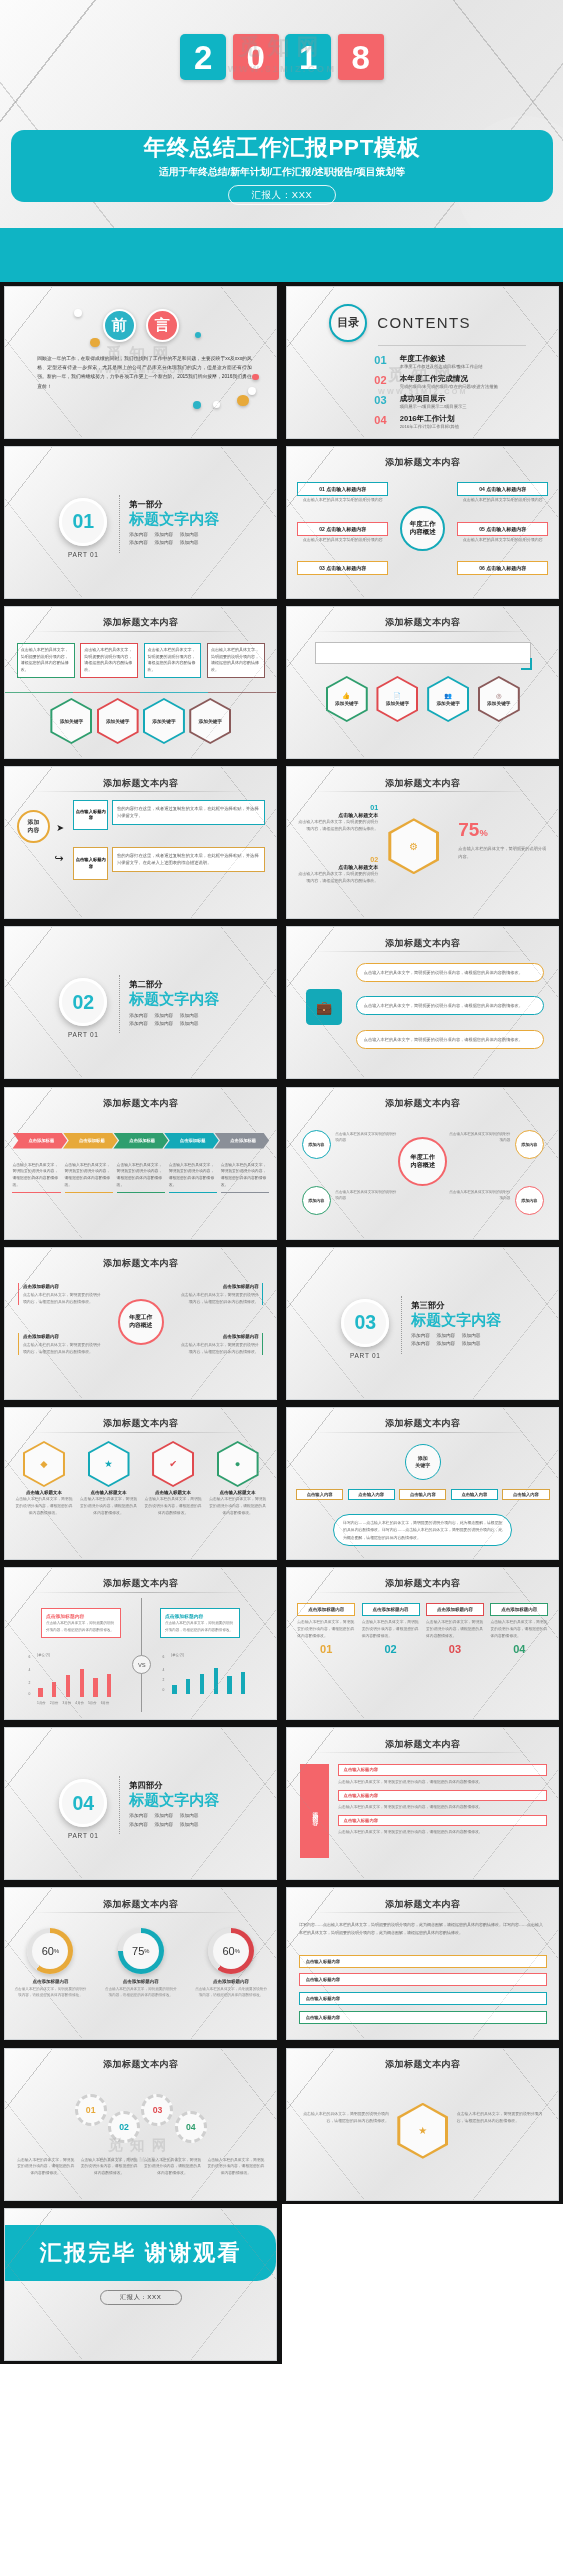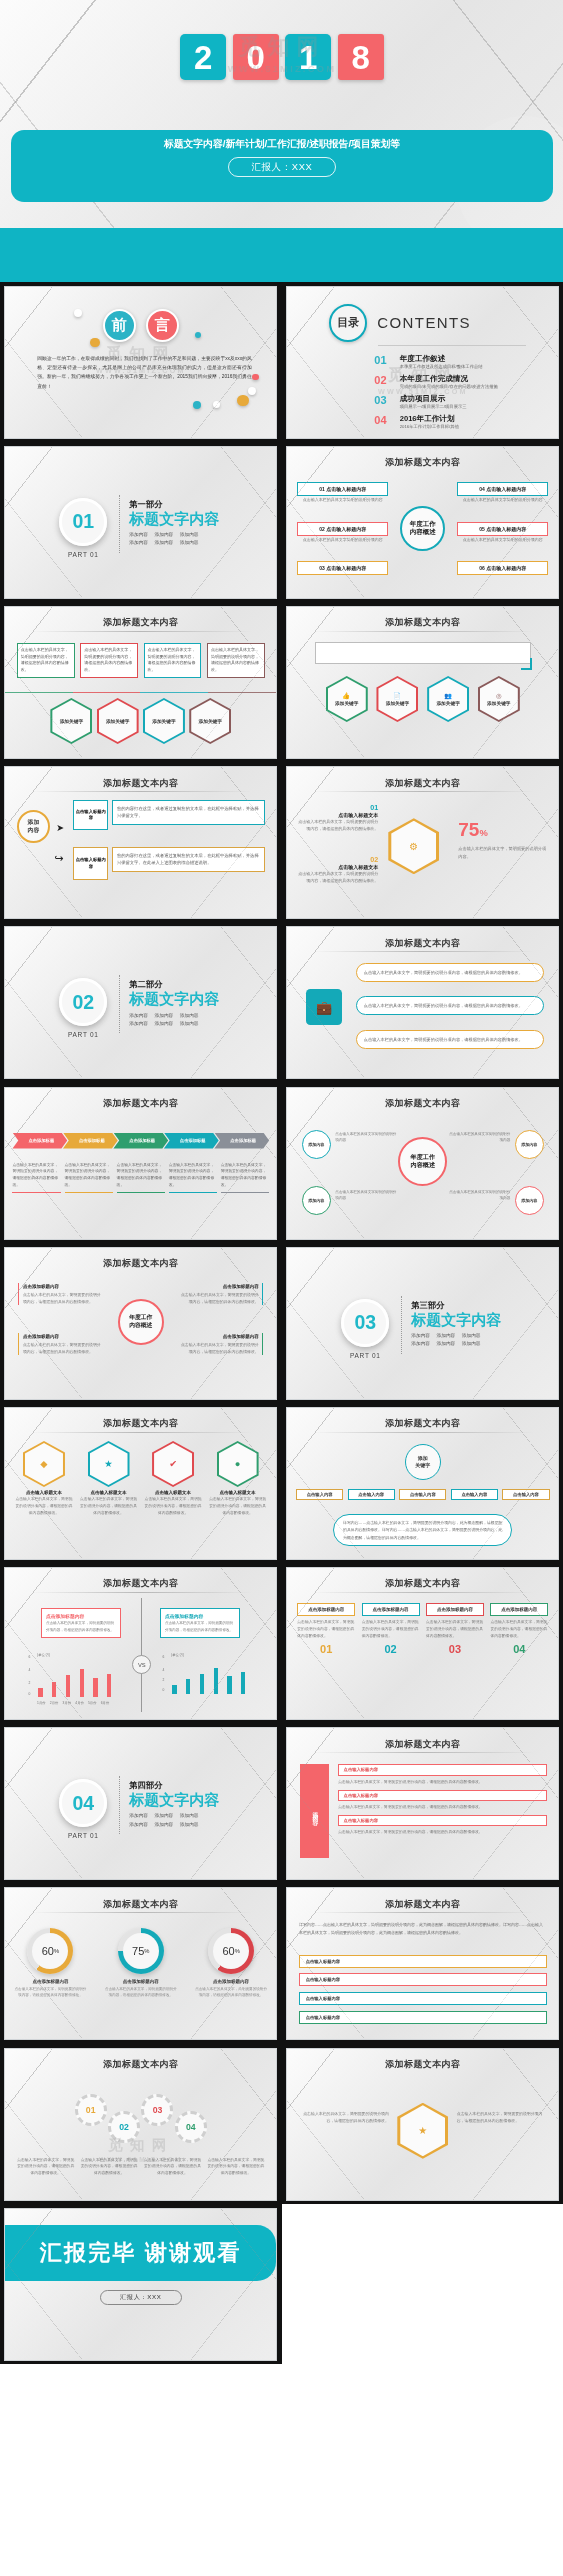--- a/index.html
+++ b/index.html
@@ -184,21 +184,22 @@
     <div class="year-row">
       <div class="yr" style="background:#0fb4c4">2</div>
       <div class="yr sq" style="background:#f4656a">0</div>
       <div class="yr" style="background:#0fb4c4">1</div>
       <div class="yr sq" style="background:#f4656a">8</div>
     </div>
 
     <div class="hero-foot"></div>
 
     <div class="banner" style="background:#0fb4c4">
-      <div class="sub">标题文字内容/新年计划/工作汇报/述职报告/项目策划等</div>
+      <h1>年终总结工作汇报PPT模板</h1>
+      <div class="sub">适用于年终总结/新年计划/工作汇报/述职报告/项目策划等</div>
       <div class="pill">汇报人：XXX</div>
     </div>
 
     <div class="wm" style="top:32px">
       <div class="w1">觅知网</div>
       <div class="w2">WWW.51MIZ.COM</div>
     </div>
   </div>
 
   <div class="grid">

